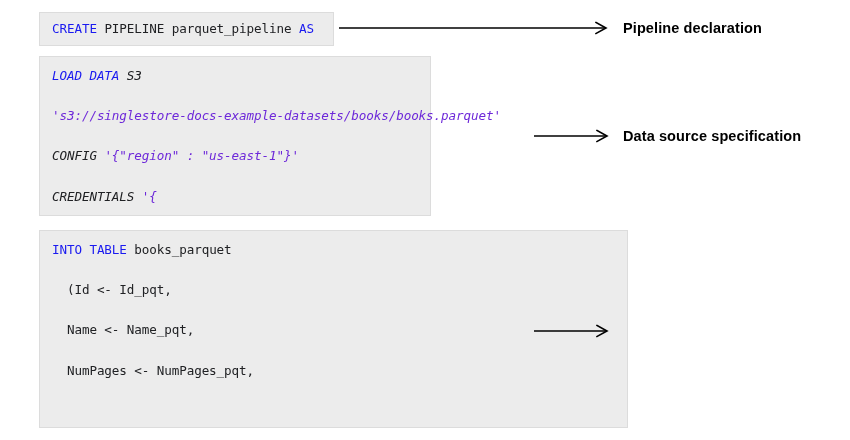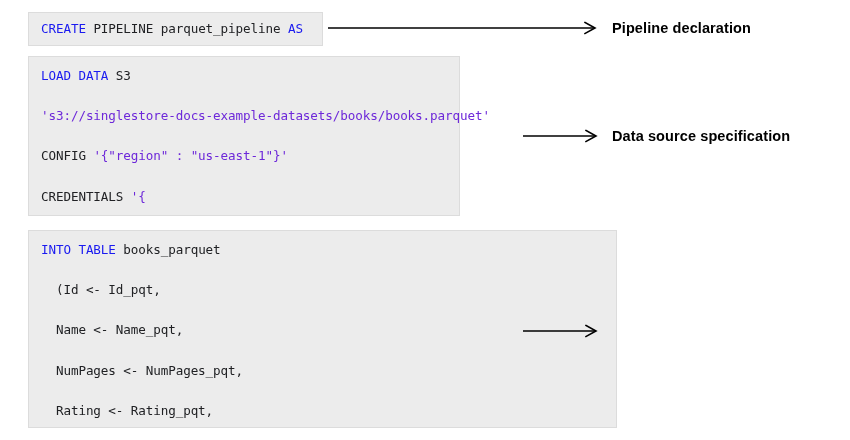--- a/index.html
+++ b/index.html
@@ -12,20 +12,21 @@
     height: 440px;
     position: relative;
     overflow: hidden;
     font-family: "Liberation Sans", sans-serif;
     -webkit-font-smoothing: antialiased;
   }
 
   .canvas {
     position: absolute;
     inset: 0;
+    margin-left: 11px;
   }
 
   
   .code-block {
     position: absolute;
     background: #ececec;
     border: 1px solid #dcdcdc;
     box-sizing: border-box;
     padding: 9px 12px 9px 12px;
     font-family: "DejaVu Sans Mono", "Liberation Mono", monospace;
@@ -41,22 +42,23 @@
     top: 12px;
     width: 295px;
     height: 34px;
     padding-top: 6px;
     padding-bottom: 6px;
   }
 
   #block-source {
     left: 28px;
     top: 56px;
-    width: 432px;
+    width: 392px;
     height: 160px;
+    font-style: italic;
   }
 
   #block-mapping {
     left: 28px;
     top: 230px;
     width: 589px;
     height: 198px;
   }
 
   .code-line {
@@ -101,21 +103,20 @@
 <span class="code-line"><span class="tok-txt">CONFIG </span><span class="tok-str">'{"region" : "us-east-1"}'</span></span>
 <span class="code-line"><span class="tok-txt">CREDENTIALS </span><span class="tok-str">'{</span></span>
 <span class="code-line"><span class="tok-str">  "aws_access_key_id" : "&lt;your_access_key_id&gt;",</span></span>
 <span class="code-line"><span class="tok-str">  "aws_secret_access_key":"&lt;your_secret_access_key&gt;"</span></span>
 <span class="code-line"><span class="tok-str">}'</span></span></div>
 
   <div class="code-block" id="block-mapping"><span class="code-line"><span class="tok-kw">INTO TABLE</span><span class="tok-txt"> books_parquet</span></span>
 <span class="code-line"><span class="tok-txt">  (Id &lt;- Id_pqt,</span></span>
 <span class="code-line"><span class="tok-txt">  Name &lt;- Name_pqt,</span></span>
 <span class="code-line"><span class="tok-txt">  NumPages &lt;- NumPages_pqt,</span></span>
-<span class="code-line"><span class="tok-txt">  Rating &lt;- Rating_pqt,</span></span>
 
 
 
 </div>
 
   <div class="arrow" style="left:328px; top:21px; width:276px;">
     <svg width="276" height="14" viewBox="0 0 276 14">
       <line x1="0" y1="7" x2="266" y2="7" stroke="#000000" stroke-width="1.6"></line>
       <polyline points="257,1.5 267,7 257,12.5" fill="none" stroke="#000000" stroke-width="1.6" stroke-linecap="square" stroke-linejoin="miter"></polyline>
     </svg>

